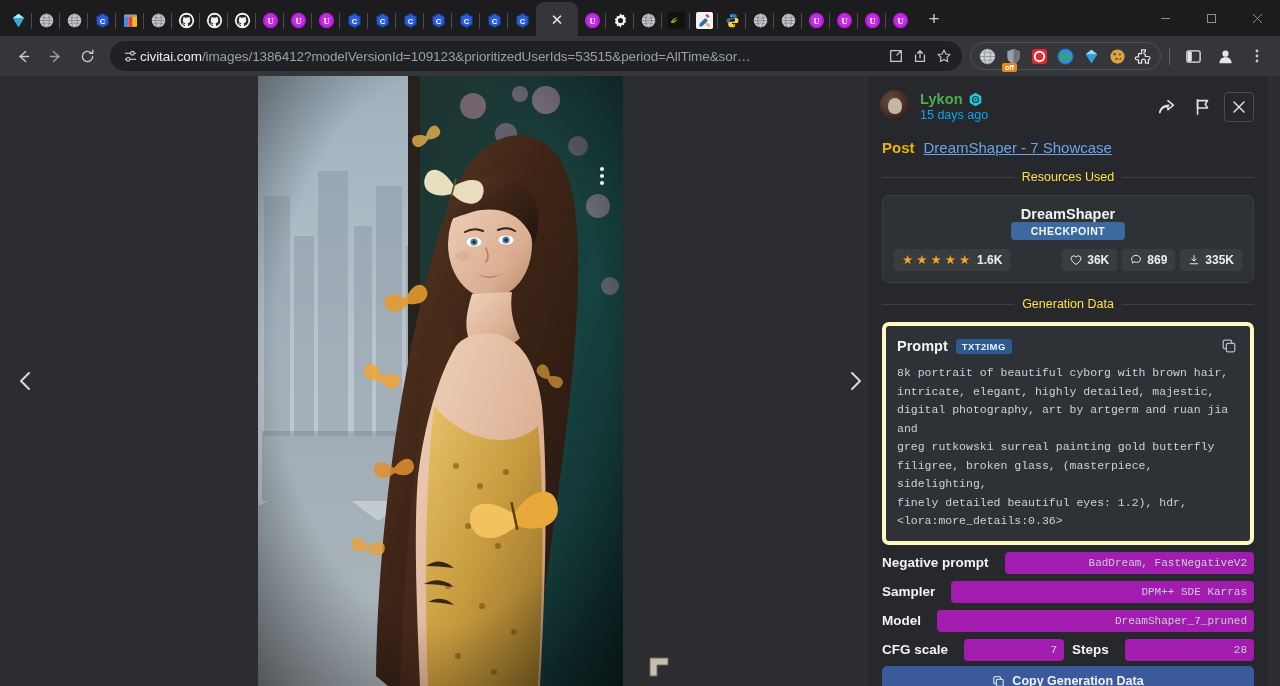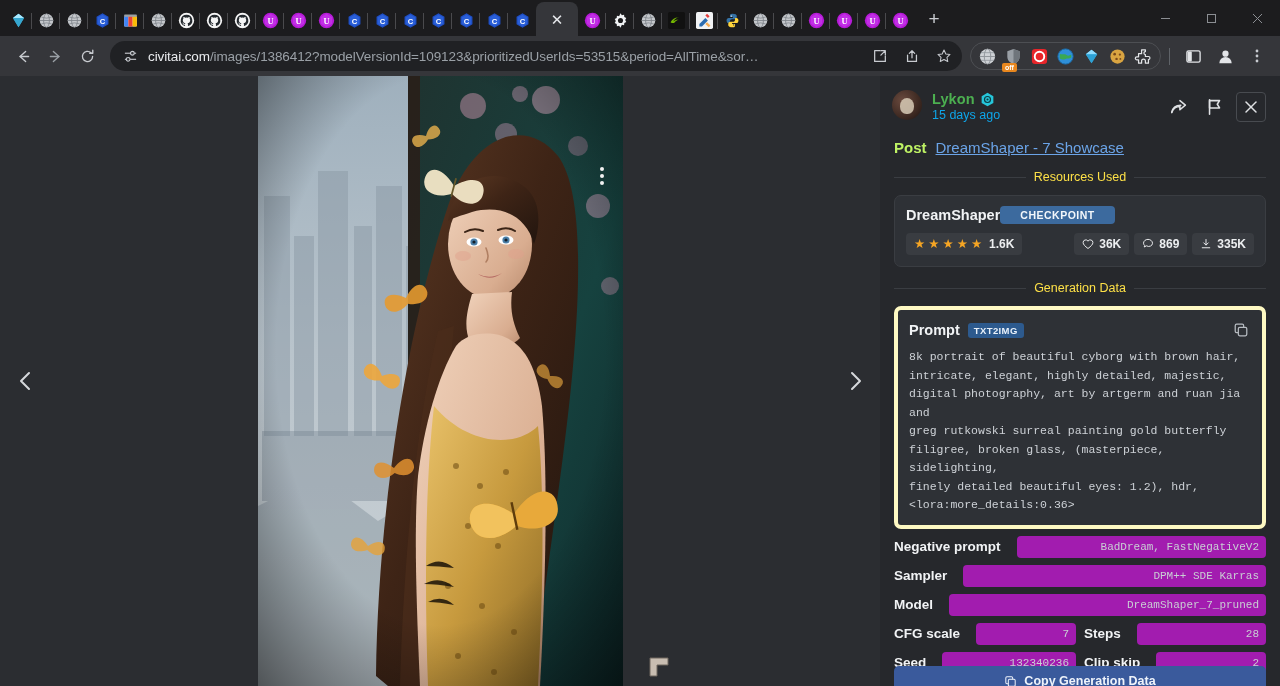--- a/index.html
+++ b/index.html
@@ -37,21 +37,21 @@
     display: flex; align-items: center; justify-content: center;
     color: #c9ccd1; font-size: 19px; font-weight: 300; border-radius: 50%;
   }
   #win-controls { position: absolute; right: 0; top: 0; height: 36px; display: flex; }
   .win-btn { width: 46px; height: 36px; display: flex; align-items: center; justify-content: center; color: #8b8e93; }
 
   #toolbar { height: 40px; background: #35363a; display: flex; align-items: center; padding: 0 8px; gap: 2px; }
   .nav-btn { width: 30px; height: 30px; border-radius: 50%; display: flex; align-items: center; justify-content: center; color: #c8cbd0; flex: 0 0 auto; }
   #omnibox {
     flex: 1 1 auto; height: 30px; background: #202124; border-radius: 15px;
-    display: flex; align-items: center; padding: 0 6px 0 10px; margin: 0 6px; gap: 8px;
+    display: flex; align-items: center; padding: 0 6px 0 10px; margin: 0 6px; 
     min-width: 0; position: relative;
   }
   #site-info { width: 20px; height: 20px; display: flex; align-items: center; justify-content: center; flex: 0 0 auto; }
   #url-text {
     flex: 1 1 auto; font-size: 13.5px; color: #9aa0a6; white-space: nowrap;
     overflow: hidden; min-width: 0; letter-spacing: -0.1px;
   }
   #url-text .host { color: #e8eaed; }
   .omni-icon { width: 24px; height: 24px; display: flex; align-items: center; justify-content: center; color: #c8cbd0; flex: 0 0 auto; }
   #ext-group { display: flex; align-items: center; gap: 1px; border: 1px solid #4d4f53; border-radius: 14px; padding: 1px 4px; height: 28px; }
@@ -76,21 +76,21 @@
   #next-arrow { left: 832px; }
   #img-menu {
     position: absolute; left: 590px; top: 86px; width: 24px; height: 28px;
     display: flex; flex-direction: column; align-items: center; justify-content: center; gap: 3px;
   }
   #img-menu i { width: 4px; height: 4px; border-radius: 50%; background: #f1f1f1; display: block; }
   #corner-mark { position: absolute; left: 648px; top: 580px; width: 22px; height: 22px; }
 
   
   #sidebar {
-    position: absolute; right: 0; top: 0; width: 400px; height: 610px;
+    position: absolute; right: 12px; top: 0; width: 400px; height: 610px;
     background: #26282c; color: #e3e5e8; overflow: hidden;
   }
   #side-head { display: flex; align-items: flex-start; padding: 14px 14px 0 12px; gap: 10px; }
   #avatar {
     width: 30px; height: 30px; border-radius: 50%; flex: 0 0 auto; overflow: hidden;
     background: radial-gradient(circle at 35% 35%, #6a4a3e 0%, #3a2720 65%, #1d1412 100%);
     position: relative;
   }
   #avatar::after {
     content: ""; position: absolute; left: 8px; top: 8px; width: 14px; height: 16px;
@@ -99,32 +99,32 @@
   #user-meta { flex: 1 1 auto; min-width: 0; padding-top: 1px; }
   #user-row { display: flex; align-items: center; gap: 5px; }
   #username { color: #4caf50; font-size: 14.5px; font-weight: 700; letter-spacing: .1px; }
   #verified-badge { width: 15px; height: 15px; flex: 0 0 auto; }
   #timestamp { color: #0ea5e9; font-size: 12.5px; margin-top: 1px; }
   #head-actions { display: flex; align-items: center; gap: 6px; padding-top: 2px; }
   .head-btn { width: 30px; height: 30px; display: flex; align-items: center; justify-content: center; color: #dfe1e4; }
   #close-panel-btn { border: 1px solid #484b50; border-radius: 4px; width: 30px; height: 30px; }
 
   #post-row { display: flex; align-items: baseline; gap: 9px; padding: 17px 14px 0 14px; }
-  #post-label { font-size: 15px; font-weight: 700; color: #bef264; }
+  #post-label { font-size: 15px; font-weight: 700; color: #eab308; }
   #post-link { font-size: 15px; color: #6ba4e8; text-decoration: underline; }
 
   .section-divider { display: flex; align-items: center; gap: 8px; padding: 14px 14px 0 14px; }
   .section-divider .rule { flex: 1 1 auto; height: 1px; background: #3a3d42; }
   .section-divider .stitle { font-size: 12.5px; color: #fde047; white-space: nowrap; }
 
   #resource-card {
     margin: 11px 14px 0 14px; background: #2e3136; border: 1px solid #3a3d42;
     border-radius: 7px; padding: 10px 11px 11px 11px;
   }
-  #resource-top { display: flex; align-items: center; justify-content: flex-start; }
+  #resource-top { display: flex; align-items: center; justify-content: space-between; flex-direction: column; }
   #resource-name { font-size: 14.5px; font-weight: 700; color: #f1f3f5; }
   #checkpoint-badge {
     background: #3c6a9e; color: #f3f7fb; font-size: 10.5px; font-weight: 700;
     letter-spacing: .5px; padding: 3px 20px; border-radius: 4px;
   }
   #resource-stats { display: flex; align-items: center; justify-content: space-between; margin-top: 9px; }
   #rating-pill {
     background: #393c41; border-radius: 4px; padding: 4px 8px;
     display: flex; align-items: center; gap: 3px;
   }

